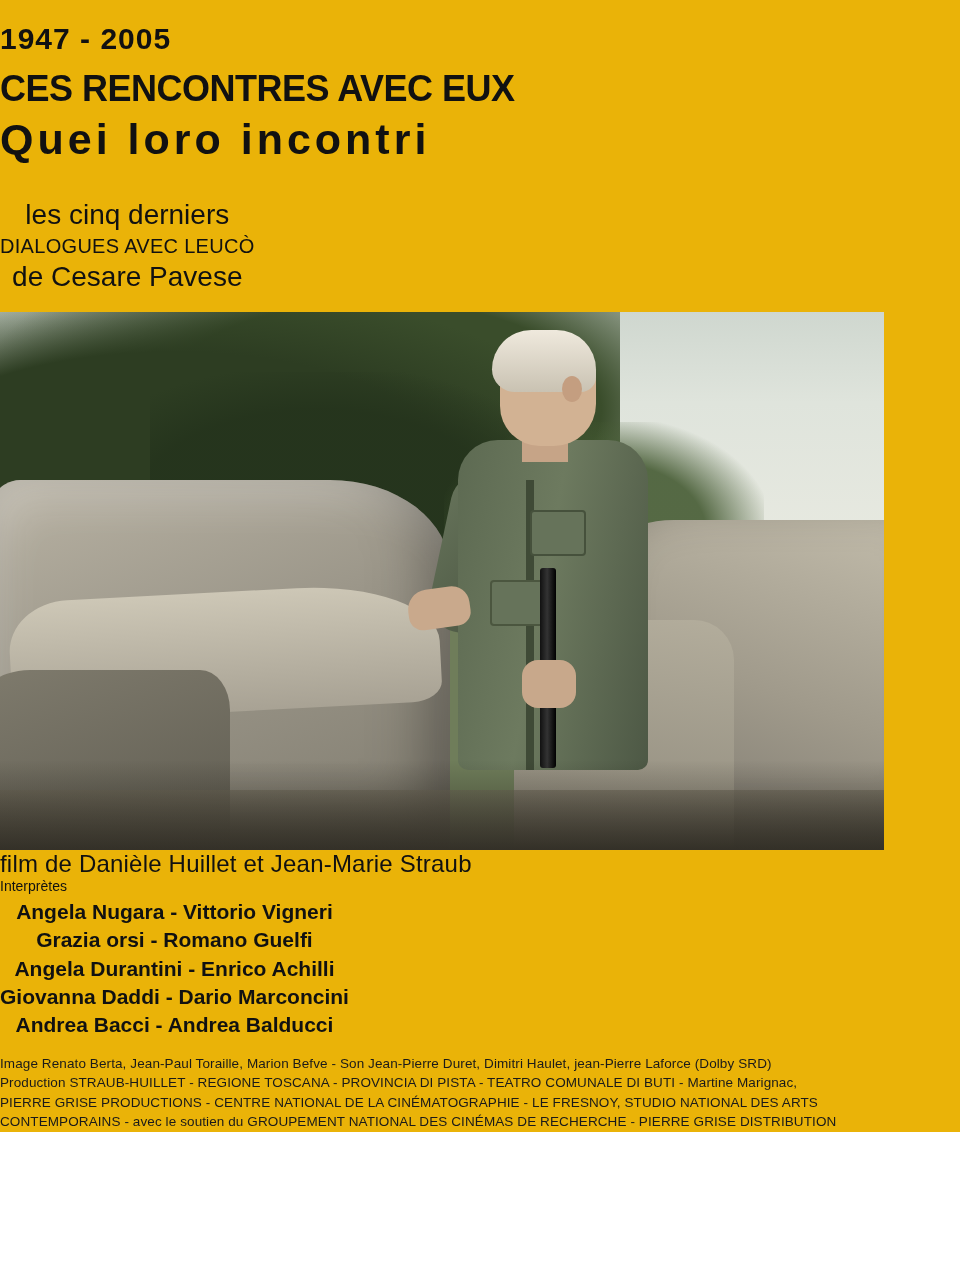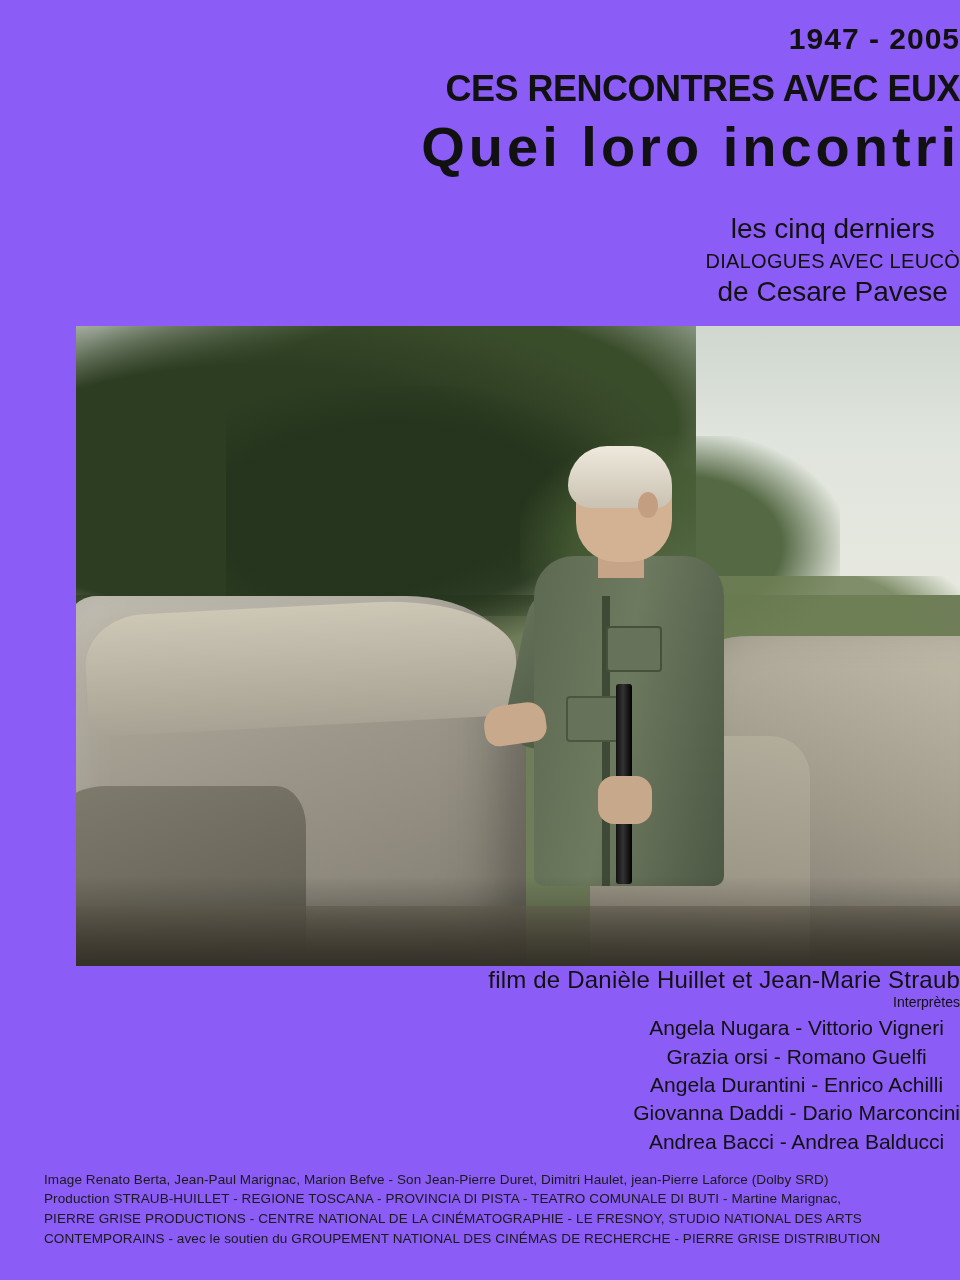--- a/index.html
+++ b/index.html
@@ -10,45 +10,45 @@
   body {
     width: 960px;
     height: 1280px;
     font-family: "Liberation Sans", sans-serif;
     color: #111111;
     overflow: hidden;
   }
   .poster {
     position: relative;
     width: 960px;
-    height: 1280px;
-    background: #8b5cf6;
+    height: 1132px;
+    background: #eab308;
     display: flex;
     flex-direction: column;
-    align-items: flex-end;
+    align-items: flex-start;
   }
   .years {
     margin-top: 22px;
     font-size: 30px;
     font-weight: bold;
     letter-spacing: 1px;
     color: #111;
   }
   .title-fr {
     margin-top: 14px;
     font-size: 36px;
     font-weight: bold;
     letter-spacing: -0.5px;
     color: #111;
     line-height: 1.05;
     white-space: nowrap;
   }
   .title-it {
     margin-top: 8px;
-    font-size: 56px;
+    font-size: 43px;
     font-weight: bold;
     letter-spacing: 4px;
     color: #111;
     line-height: 1.1;
     white-space: nowrap;
   }
   .subtitle-block {
     margin-top: 34px;
     text-align: center;
     line-height: 1.3;
@@ -255,20 +255,21 @@
     letter-spacing: 0.2px;
     white-space: nowrap;
   }
   .cast-label {
     font-size: 14px;
     color: #111;
   }
   .cast-list {
     margin-top: 4px;
     text-align: center;
+    font-weight: bold;
   }
   .cast-list div {
     font-size: 21px;
     line-height: 1.35;
     color: #111;
   }
   .fineprint {
     margin-top: 14px;
     width: 916px;
     text-align: left;
@@ -332,19 +333,19 @@
 
   <div class="cast-list">
     <div>Angela Nugara - Vittorio Vigneri</div>
     <div>Grazia orsi - Romano Guelfi</div>
     <div>Angela Durantini - Enrico Achilli</div>
     <div>Giovanna Daddi - Dario Marconcini</div>
     <div>Andrea Bacci - Andrea Balducci</div>
   </div>
 
   <div class="fineprint">
-    <div>Image Renato Berta, Jean-Paul Marignac, Marion Befve  -   Son Jean-Pierre Duret, Dimitri Haulet, jean-Pierre Laforce (Dolby SRD)</div>
+    <div>Image Renato Berta, Jean-Paul Toraille, Marion Befve  -   Son Jean-Pierre Duret, Dimitri Haulet, jean-Pierre Laforce (Dolby SRD)</div>
     <div>Production STRAUB-HUILLET - REGIONE TOSCANA - PROVINCIA DI PISTA - TEATRO COMUNALE DI BUTI - Martine Marignac,</div>
     <div>PIERRE GRISE PRODUCTIONS - CENTRE NATIONAL DE LA CINÉMATOGRAPHIE - LE  FRESNOY, STUDIO NATIONAL DES ARTS</div>
     <div>CONTEMPORAINS -  avec le soutien du GROUPEMENT NATIONAL DES CINÉMAS DE RECHERCHE - PIERRE GRISE DISTRIBUTION</div>
   </div>
 
 </div>
 
 </body></html>

